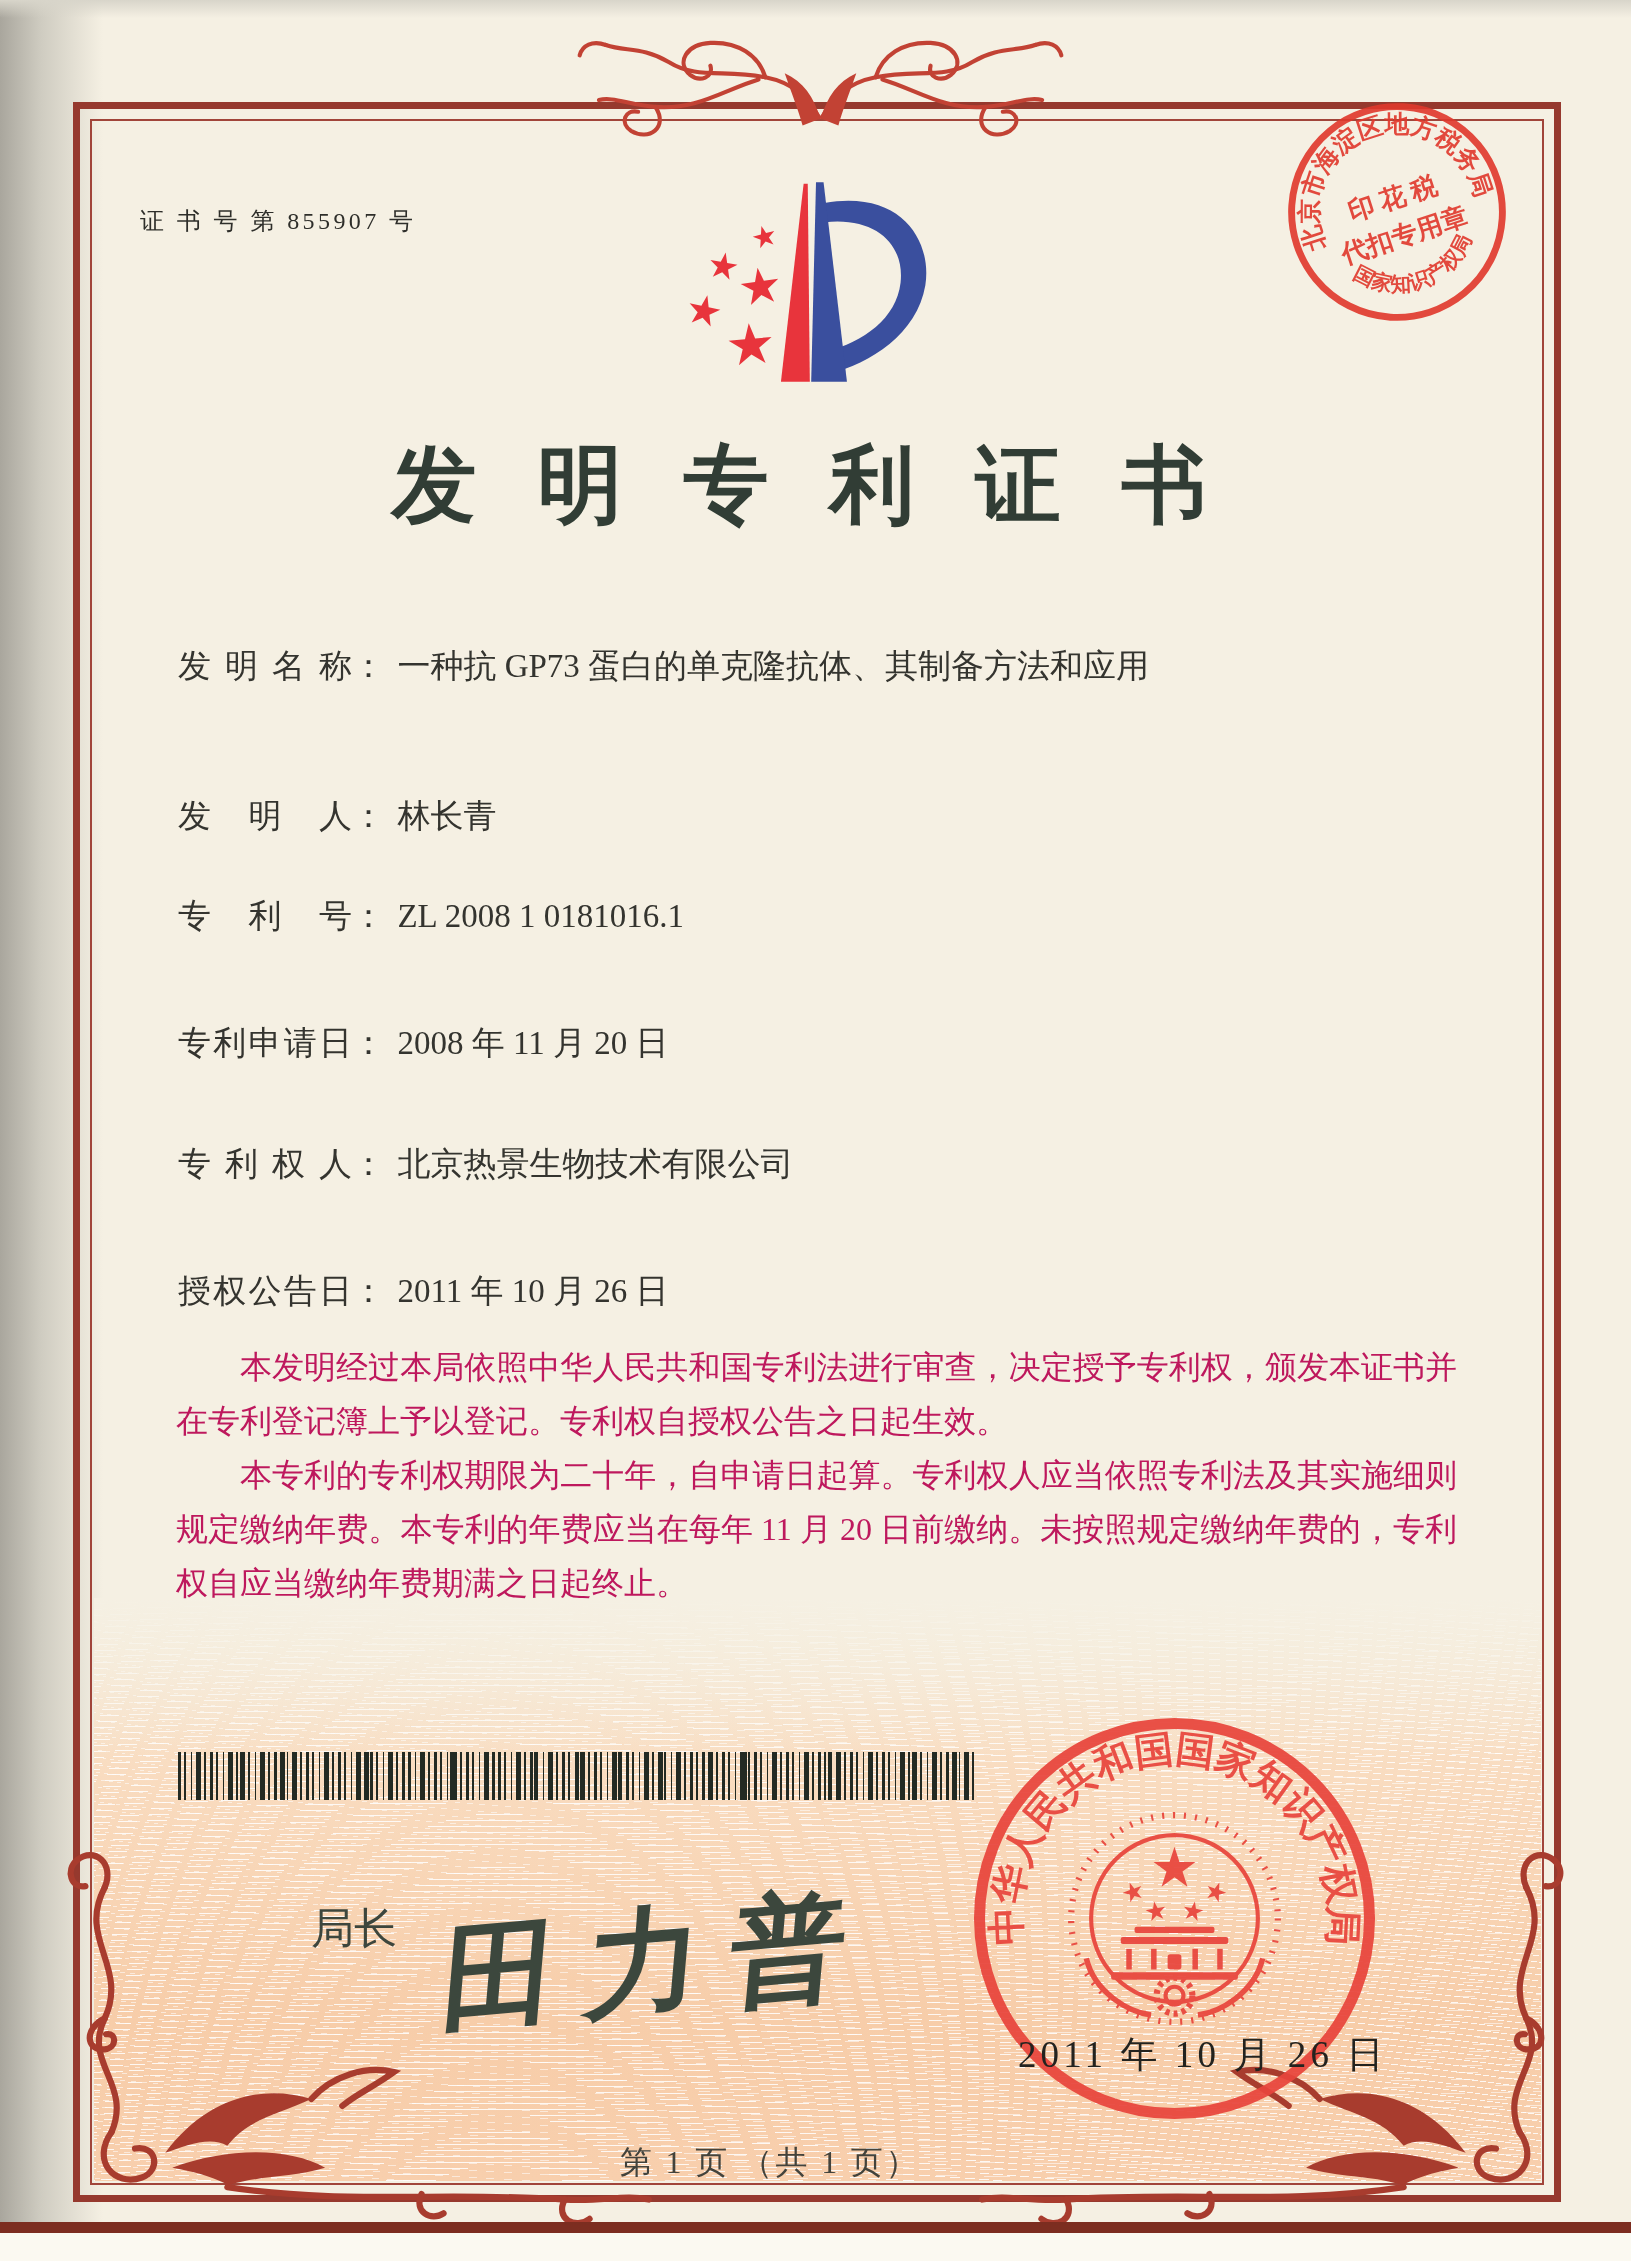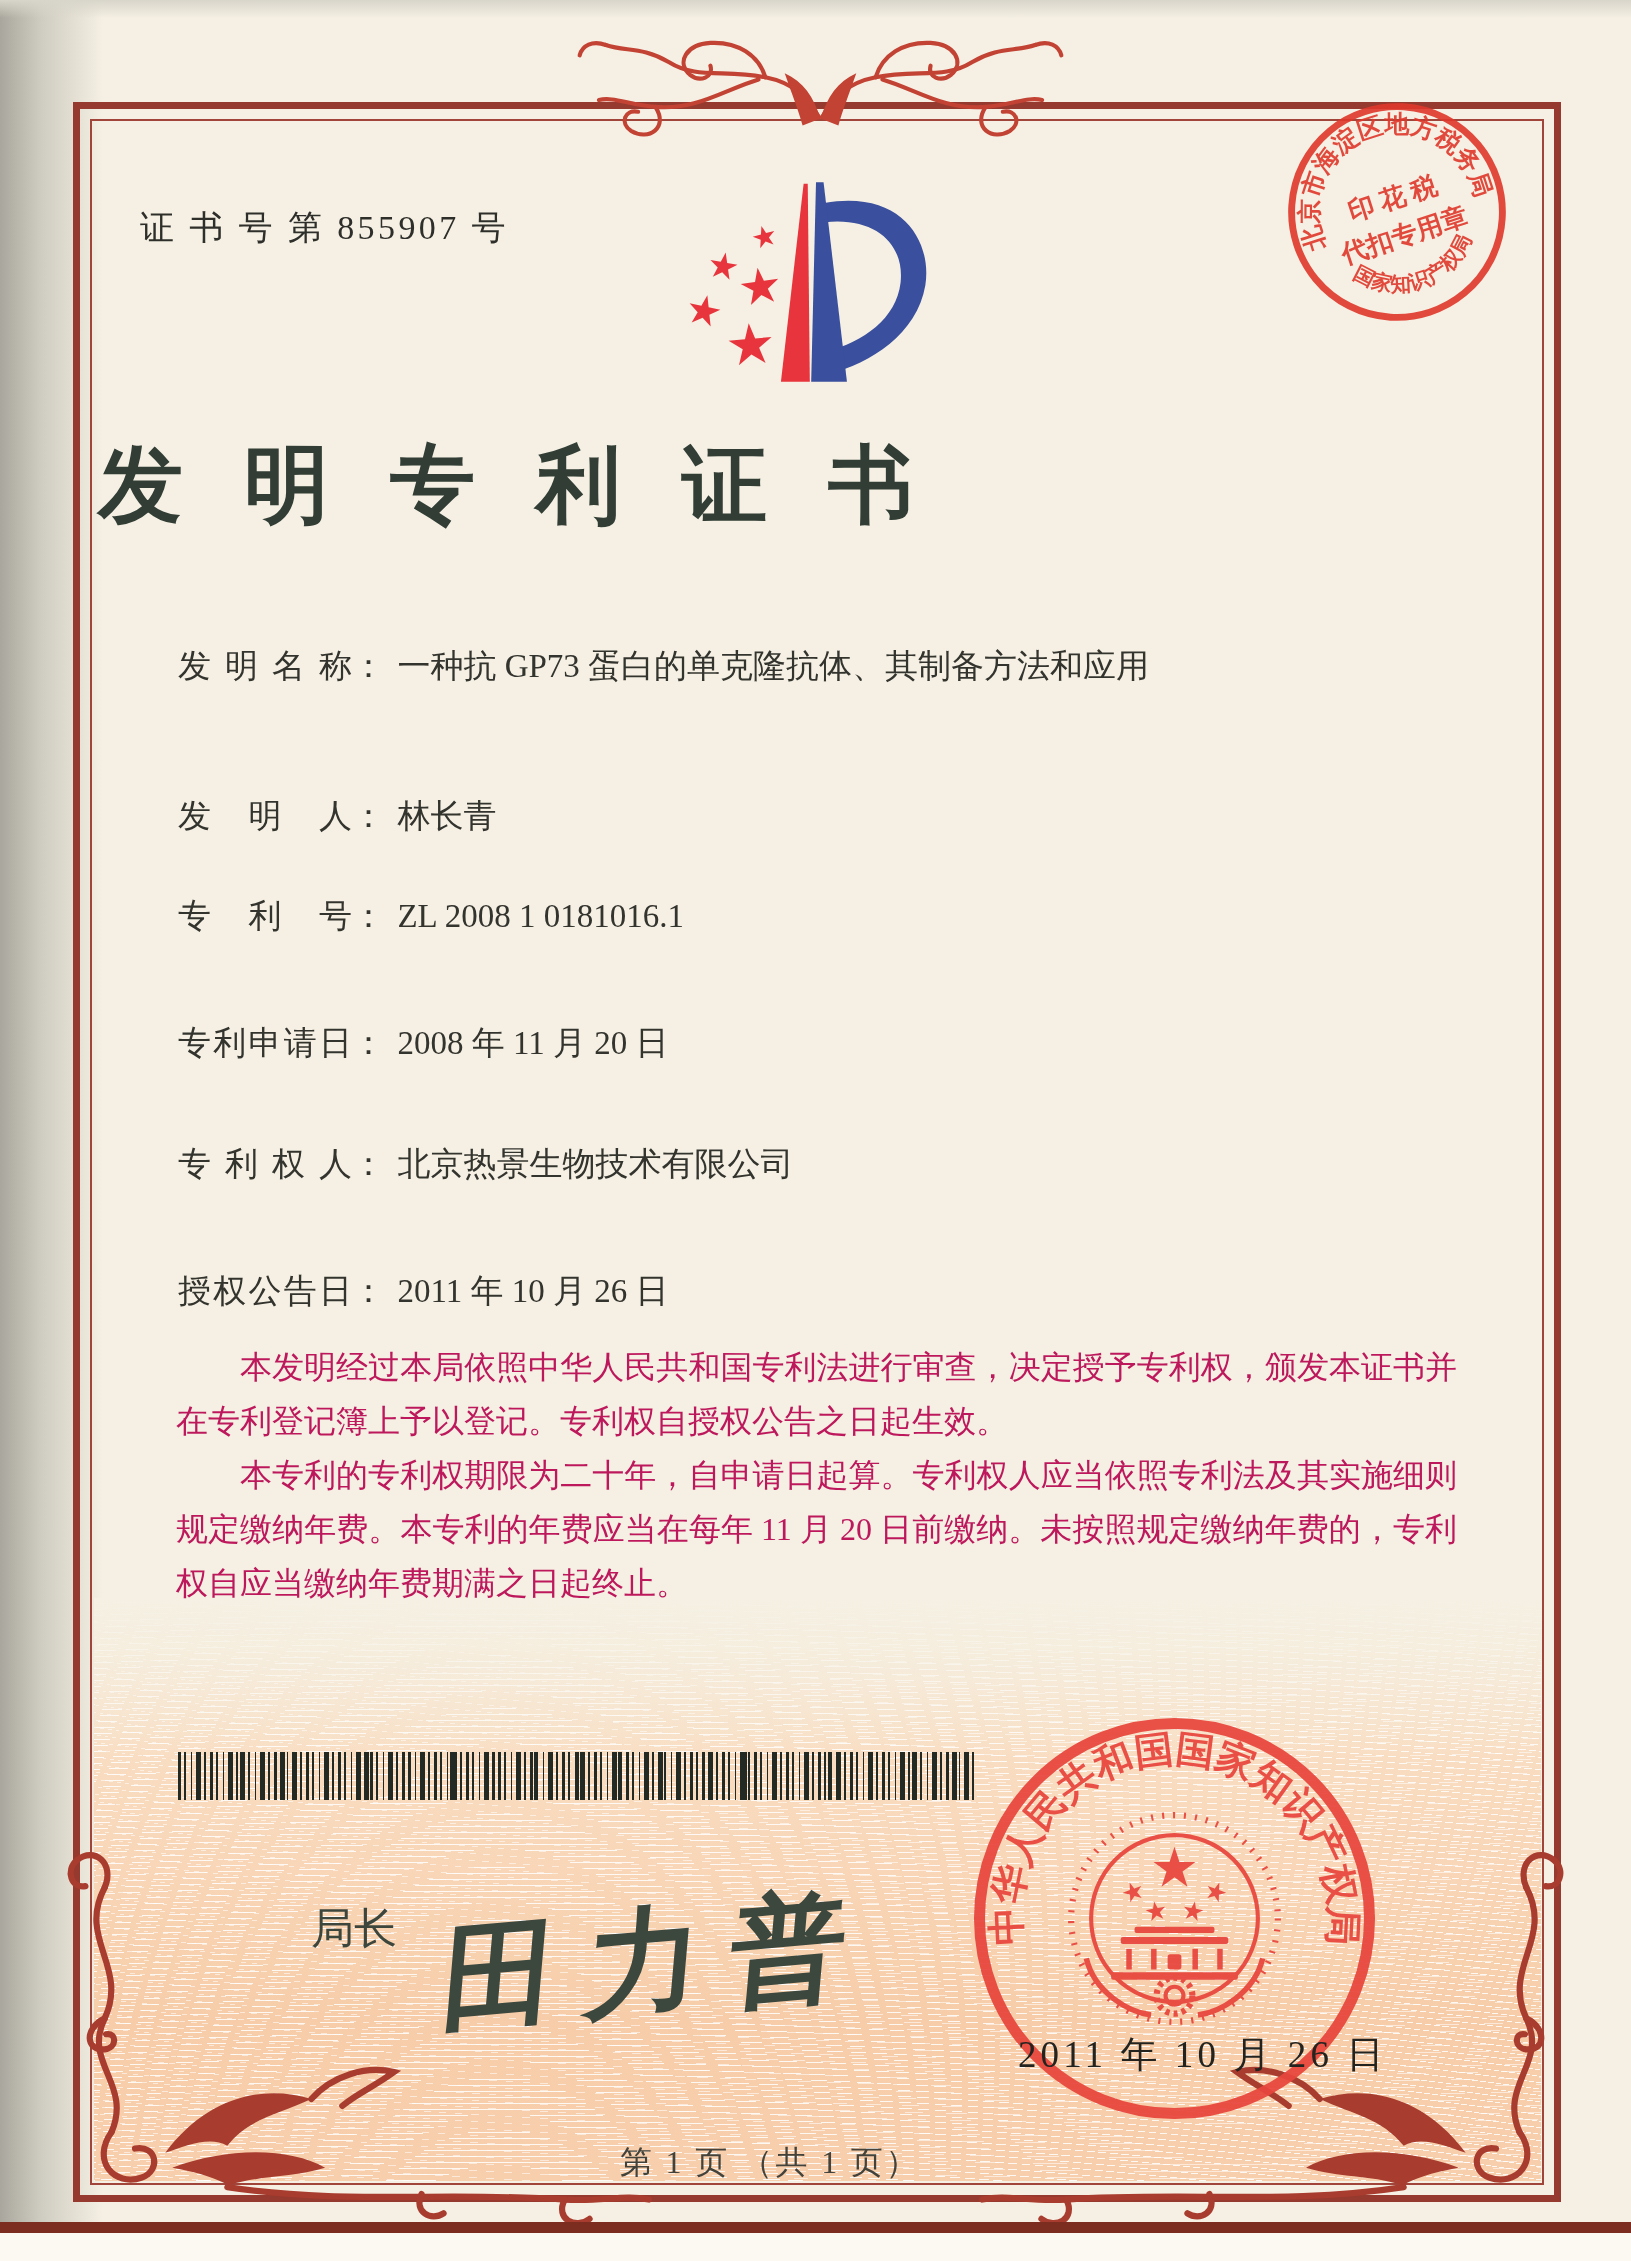--- a/index.html
+++ b/index.html
@@ -25,22 +25,22 @@
   
   .waves{position:absolute;left:94px;right:90px;top:1598px;bottom:80px;
     background:
       repeating-radial-gradient(140% 110% at 28% 215%, rgba(255,255,255,.85) 0 2.1px, rgba(255,255,255,0) 2.1px 18.6px),
       repeating-radial-gradient(150% 120% at 78% -130%, rgba(255,255,255,.55) 0 1.4px, rgba(255,255,255,0) 1.4px 21.4px),
       linear-gradient(180deg,#f6ecda 0%,#f9dcc0 30%,#f7cda9 72%,#f8cfad 100%);}
   .waves::before{content:"";position:absolute;left:0;right:0;top:0;height:158px;
     background:linear-gradient(180deg,#f5f0e3 0%,rgba(245,240,227,0) 100%);}
 
   
-  .cert-no{position:absolute;left:140px;top:205px;font-size:34px;letter-spacing:3.4px;color:#2e2e2a;}
-  .title{position:absolute;left:73px;right:70px;top:428px;
+  .cert-no{position:absolute;left:140px;top:205px;font-size:24px;letter-spacing:3.4px;color:#2e2e2a;}
+  .title{position:absolute;left:73px;right:70px;top:428px;text-align:center;
     font-size:85px;font-weight:700;letter-spacing:61px;padding-left:25px;color:#313d35;}
   .fields{position:absolute;left:178px;top:0;right:158px;}
   .field-row{position:absolute;left:0;font-size:33px;color:#34342f;white-space:nowrap;}
   .flabel{display:inline-block;width:174px;text-align:justify;text-align-last:justify;}
   .fcolon{display:inline-block;}
   .fvalue{margin-left:12.4px;}
   .r0{top:644px}.r1{top:794px}.r2{top:894px}.r3{top:1021px}.r4{top:1142px}.r5{top:1269px}
 
   .paras{position:absolute;left:176px;right:174px;top:1340px;
     font-size:32px;line-height:54px;color:#be185d;text-align:justify;}

